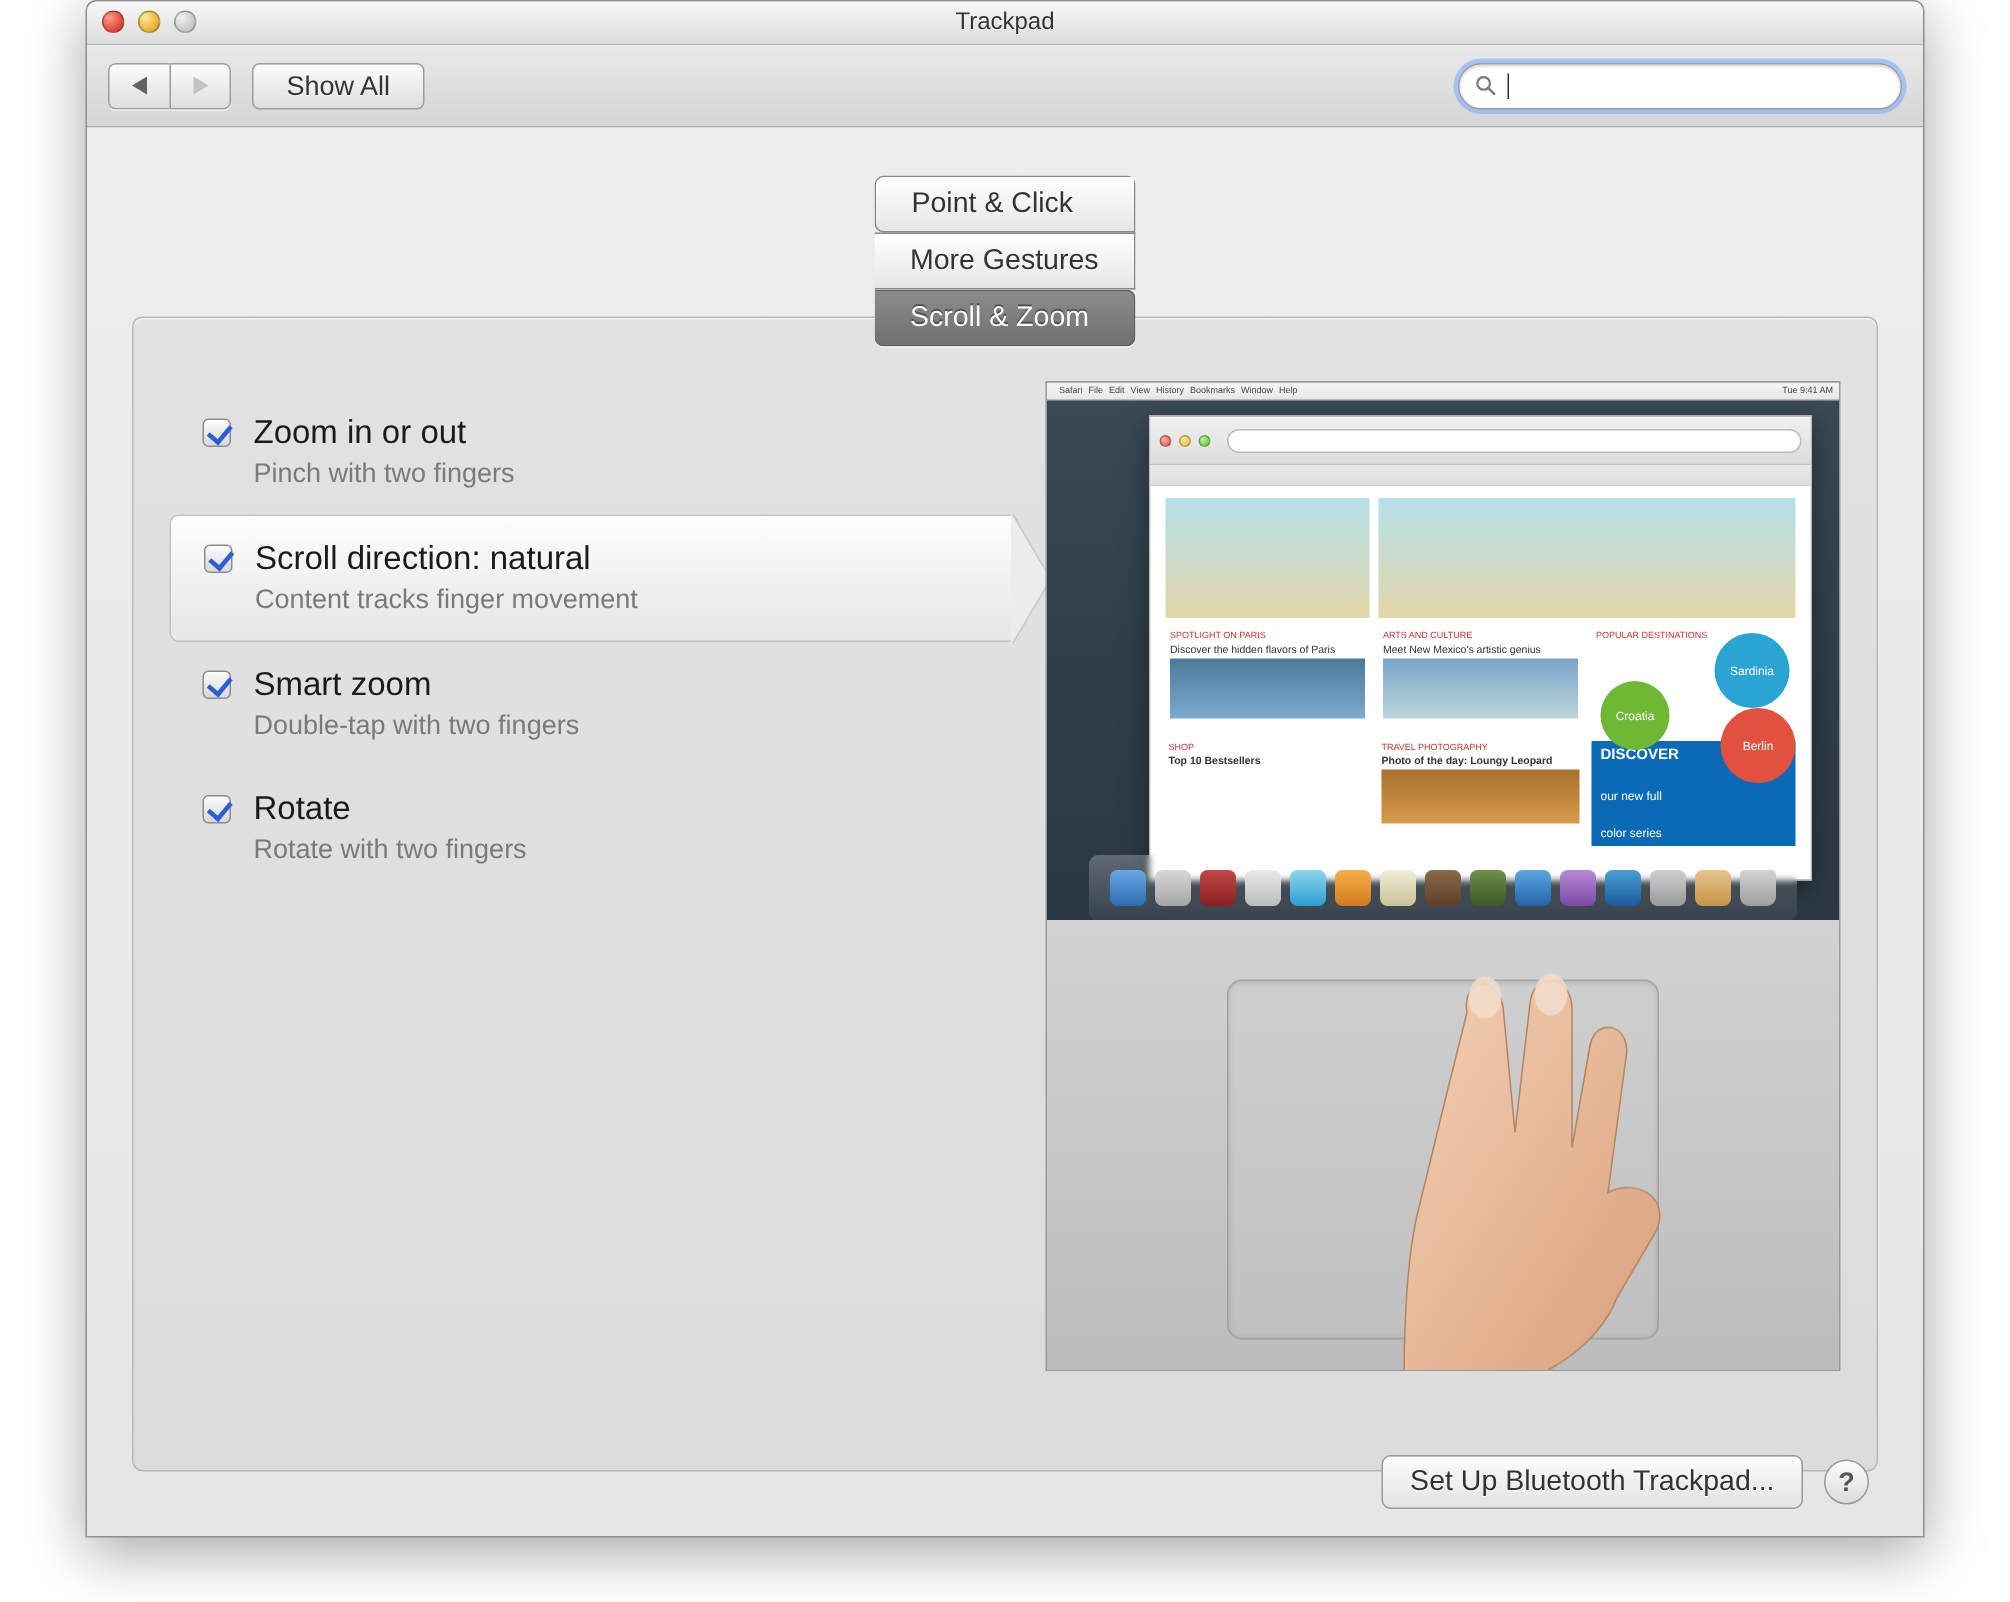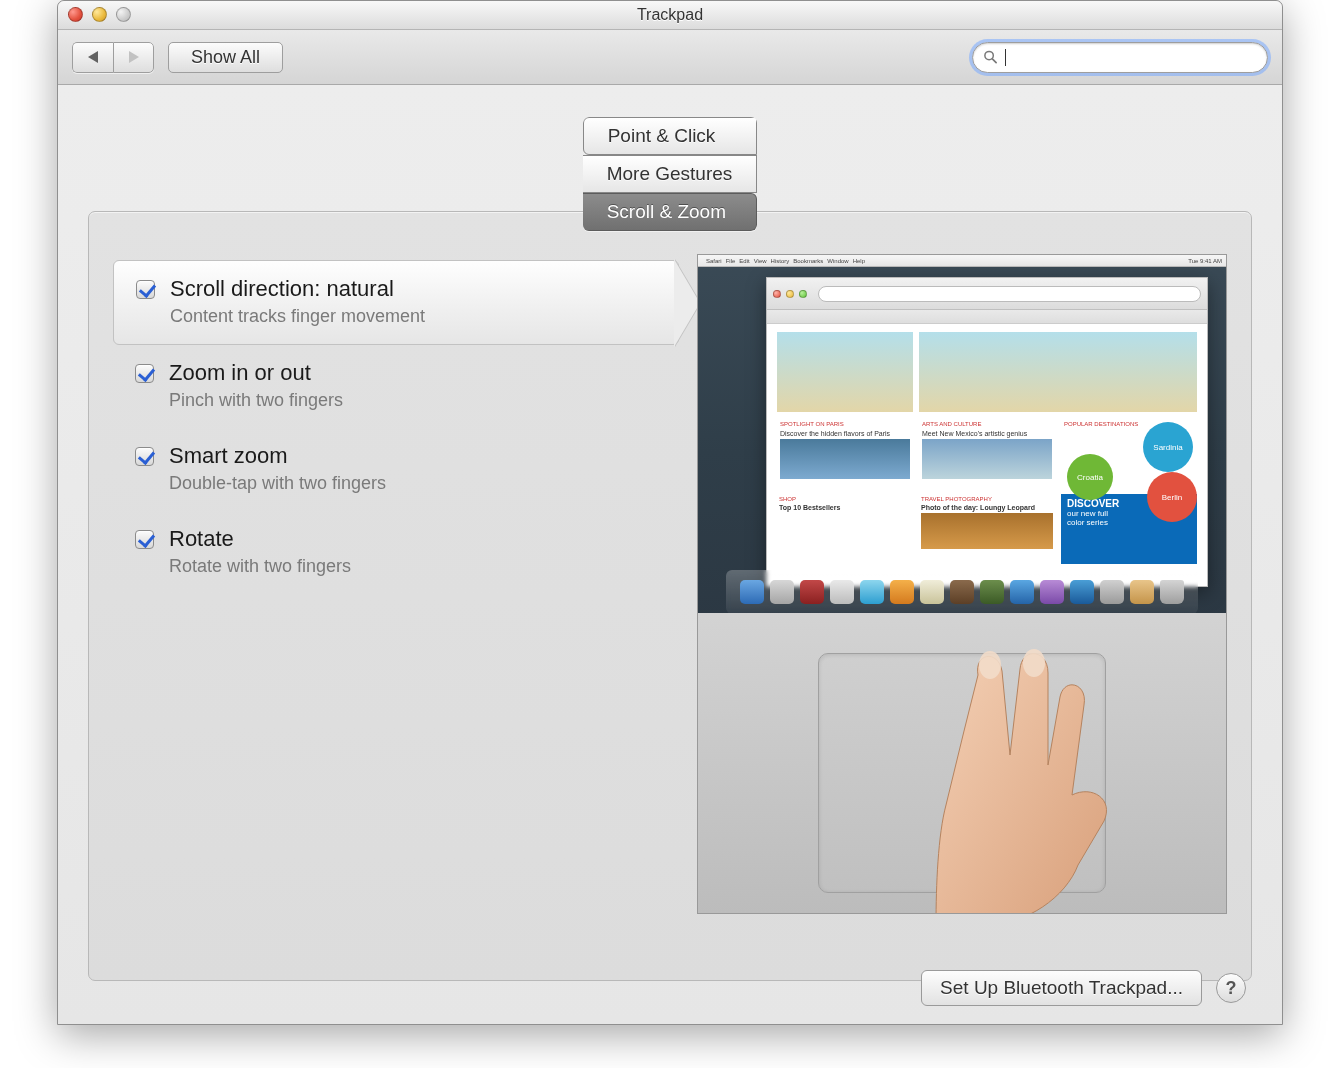--- a/index.html
+++ b/index.html
@@ -217,21 +217,21 @@
 .tile.img1{background:linear-gradient(#b4dfea,#e3d6a8);}
 .tile.img2{background:linear-gradient(#4a7a9b,#7daad0);}
 .tile.img3{background:linear-gradient(#7ba4c8,#bcd4dc);}
 .tile.img4{background:linear-gradient(#a8712d,#d69a4a);}
 .tile.white{background:#fff;}
 .bubbles{position:relative; background:#fff;}
 .bub{position:absolute;border-radius:50%;display:flex;align-items:center;justify-content:center;color:#fff;font-size:8px;}
 .bub.b1{width:50px;height:50px;background:#2aa4d2;top:4px;right:4px;}
 .bub.b2{width:46px;height:46px;background:#6fb836;top:36px;left:6px;}
 .bub.b3{width:50px;height:50px;background:#e2513f;top:54px;right:0;}
-.discover{background:#0a6ab8; color:#fff; display:flex; flex-direction:column; justify-content:flex-start; padding:4px 6px; font-size:8px;}
+.discover{background:#0a6ab8; color:#fff; display:flex; flex-direction:column; justify-content:space-between; padding:4px 6px; font-size:8px;}
 .dock {
   position:absolute; left:28px; right:28px; top:315px; height:44px;
   background: linear-gradient(rgba(255,255,255,.25), rgba(255,255,255,.05));
   border-radius: 6px;
   display:flex; align-items:center; justify-content:center; gap:6px; padding:0 8px;
   backdrop-filter: blur(2px);
 }
 .dicon{width:24px;height:24px;border-radius:5px;}
 .trackpad-surface{
   position:absolute; bottom:0; left:0; right:0; height:300px;
@@ -317,33 +317,33 @@
         <div class="tab">Point &amp; Click</div>
         <div class="tab">More Gestures</div>
         <div class="tab active">Scroll &amp; Zoom</div>
       </div>
     </div>
 
     <div class="panel">
 
       <div class="options">
 
+        <div class="option">
+          <div class="checkbox checked"></div>
+          <div>
+            <div class="opt-title">Zoom in or out</div>
+            <div class="opt-sub">Pinch with two fingers</div>
+          </div>
+        </div>
+
         <div class="option selected">
           <div class="checkbox checked"></div>
           <div>
             <div class="opt-title">Scroll direction: natural</div>
             <div class="opt-sub">Content tracks finger movement</div>
-          </div>
-        </div>
-
-        <div class="option">
-          <div class="checkbox checked"></div>
-          <div>
-            <div class="opt-title">Zoom in or out</div>
-            <div class="opt-sub">Pinch with two fingers</div>
           </div>
         </div>
 
         <div class="option">
           <div class="checkbox checked"></div>
           <div>
             <div class="opt-title">Smart zoom</div>
             <div class="opt-sub">Double-tap with two fingers</div>
           </div>
         </div>

